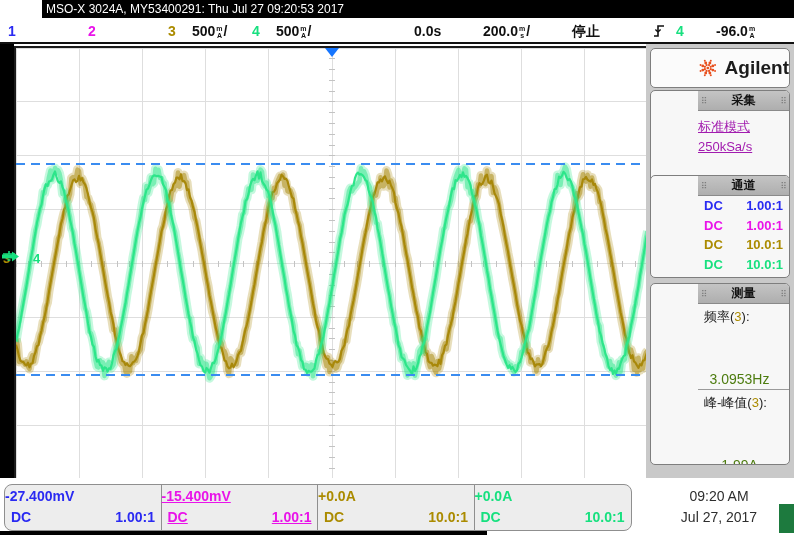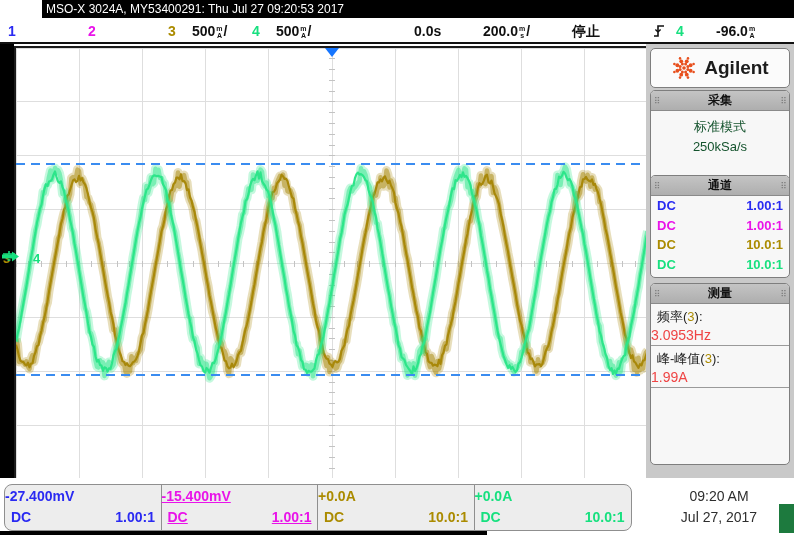--- a/index.html
+++ b/index.html
@@ -22,35 +22,35 @@
         border:2px solid #1b1b1b;box-sizing:content-box;}
   .plot svg{position:absolute;left:0;top:0;}
   .chan-markers{position:absolute;left:-14px;top:203px;width:46px;height:30px;font-size:13px;font-weight:bold;}
   .marker3{position:absolute;left:1px;top:0;color:#ab8b00;}
   .marker4{position:absolute;left:31px;top:0;color:#17e07f;}
   .marker-arrow{position:absolute;left:12px;top:3px;}
   .marker-gnd{position:absolute;left:14px;top:14px;}
   
   .sidebar{position:absolute;left:646px;top:44px;width:148px;height:434px;background:#c9c9c9;}
   .panel{position:absolute;left:4px;width:140px;background:#f7f7f7;border:1.5px solid #7e7e7e;
-         border-radius:5px;box-sizing:border-box;overflow:hidden;}
+         border-radius:5px;box-sizing:border-box;overflow:hidden;padding-left:47px;}
   .panel-header{height:19px;background:linear-gradient(#c4c4c4,#aeaeae);border-bottom:1px solid #8a8a8a;
                 display:flex;align-items:center;justify-content:space-between;padding:0 3px;
                 font-size:12px;color:#111;font-weight:bold;}
   .grip{color:#7d7d7d;font-size:9px;font-weight:normal;letter-spacing:-1px;}
   .brand-panel{top:4px;height:40px;display:flex;align-items:center;justify-content:center;gap:7px;background:#fbfbfb;}
   .brand-name{font-size:19px;font-weight:bold;color:#1c1c1c;letter-spacing:0;}
   .acq-panel{top:46px;height:122px;}
-  .acq-body{text-align:center;font-size:13px;color:#14532d;padding-top:6px;line-height:20px;}
+  .acq-body{font-size:13px;color:#a21caf;padding-top:6px;line-height:20px;text-decoration:underline;}
   .chan-panel{top:131px;height:103px;}
   .chan-row{display:flex;justify-content:space-between;padding:0 6px;font-size:13px;font-weight:bold;line-height:19.5px;}
   .meas-panel{top:239px;height:182px;}
   .meas-label{font-size:13px;color:#222;padding:4px 6px 0;}
   .meas-chan{color:#ab8b00;}
-  .meas-value{font-size:14px;color:#ef4444;text-align:left;padding:1px 8px 2px 0;border-bottom:1px solid #9a9a9a;}
+  .meas-value{font-size:14px;color:#4d7c0f;text-align:center;padding:1px 8px 2px 0;border-bottom:1px solid #9a9a9a;margin-top:44px;}
   
   .bottombar{position:absolute;left:0;top:478px;width:794px;height:57px;background:#fff;}
   .bpanel{position:absolute;top:6px;width:158px;height:47px;background:#ededed;border:1.5px solid #8f8f8f;
           box-sizing:border-box;}
   .bpanel .val{display:block;text-align:left;font-size:14px;font-weight:bold;line-height:22px;}
   .bpanel .sub{display:flex;justify-content:space-between;padding:0 6px;font-size:14px;font-weight:bold;line-height:20px;}
   .bp0{left:4px;border-radius:8px 0 0 8px;}
   .bp1{left:160.5px;text-decoration:underline;} .bp2{left:317px;} .bp3{left:473.5px;border-radius:0 8px 8px 0;}
   .clock{position:absolute;left:648px;top:8px;width:142px;text-align:center;color:#2e2e2e;font-size:14px;line-height:21px;}
   .watermark{position:absolute;left:386px;top:495px;font-size:23px;font-weight:bold;color:rgba(62,191,94,0.88);

